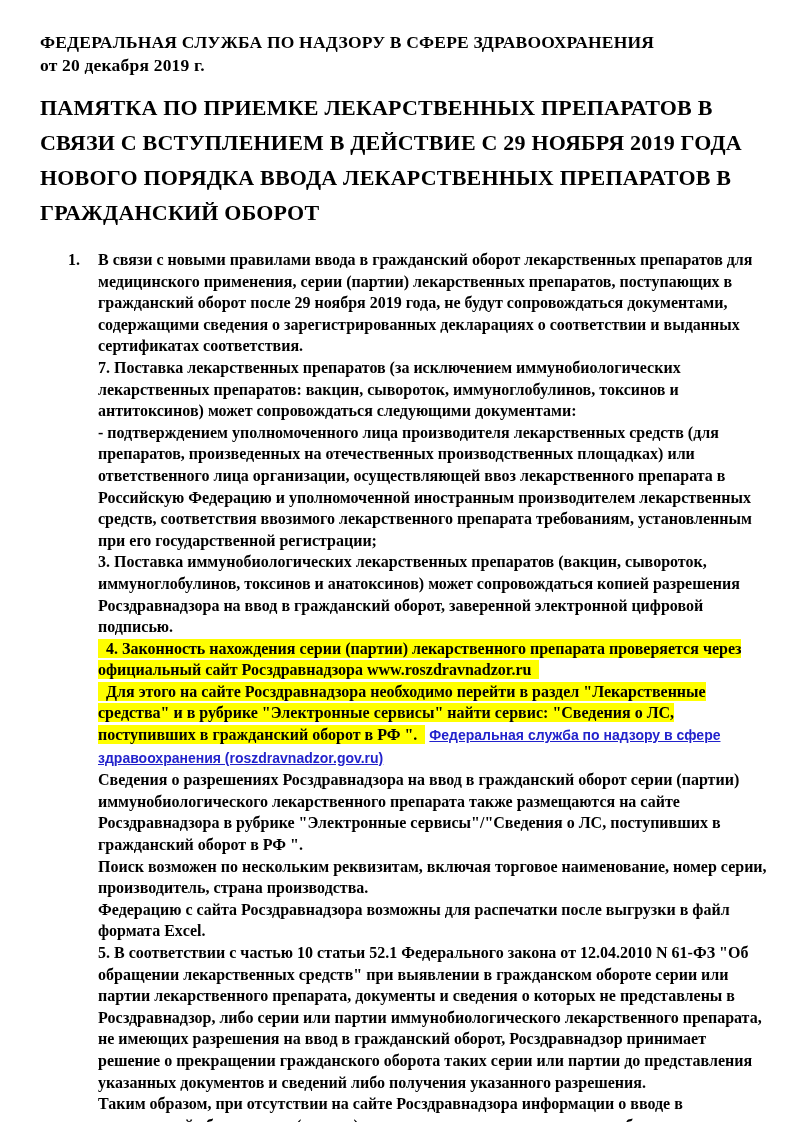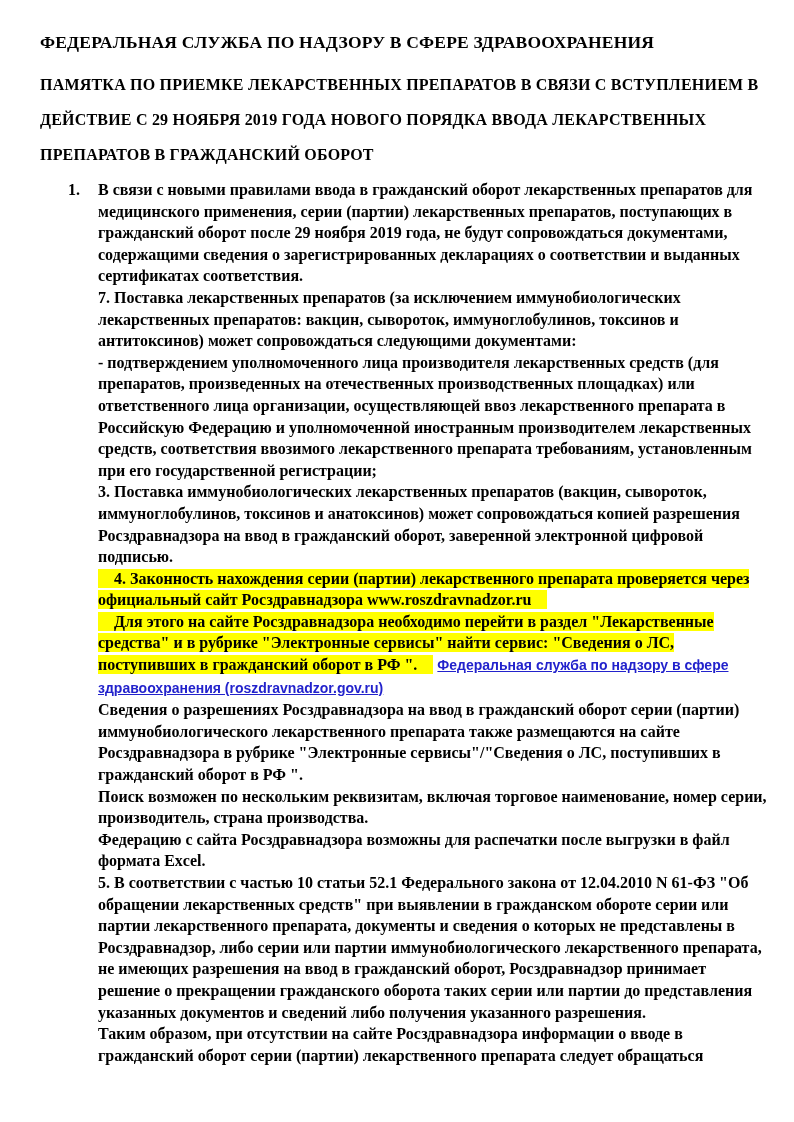--- a/index.html
+++ b/index.html
@@ -29,62 +29,63 @@
   }
   .doc-header {
     margin-bottom: 13px;
   }
   .agency, .doc-date {
     font-size: 17.5px;
     line-height: 23px;
     letter-spacing: 0.2px;
   }
   .doc-title {
-    font-size: 16px;
+    font-size: 22px;
     line-height: 35px;
     font-weight: bold;
     max-width: 722px;
     letter-spacing: 0.2px;
-    margin-bottom: 7px;
+    margin-bottom: 19px;
   }
   .doc-body {
     position: relative;
     font-size: 16px;
     line-height: 21.6px;
     max-width: 730px;
     padding-left: 58px;
   }
   .list-num {
     position: absolute;
     left: 28px;
     top: 0;
   }
   .doc-body p {
     margin: 0;
   }
   mark {
     background: var(--highlight);
     color: inherit;
-    padding: 1px 16px;
+    padding: 1px 8px;
   }
   a.doc-link {
     color: var(--link);
     font-family: "Liberation Sans", "DejaVu Sans", sans-serif;
     font-size: 14px;
     font-weight: bold;
     text-decoration: underline;
   }
 </style>
 </head>
 <body>
 
 <div class="page">
 
   <div class="doc-header">
     <div class="agency">ФЕДЕРАЛЬНАЯ СЛУЖБА ПО НАДЗОРУ В СФЕРЕ ЗДРАВООХРАНЕНИЯ</div>
+    <div class="doc-date">от 20 декабря 2019 г.</div>
   </div>
 
   <h1 class="doc-title">ПАМЯТКА ПО ПРИЕМКЕ ЛЕКАРСТВЕННЫХ ПРЕПАРАТОВ В СВЯЗИ С ВСТУПЛЕНИЕМ В ДЕЙСТВИЕ С 29 НОЯБРЯ 2019 ГОДА НОВОГО ПОРЯДКА ВВОДА ЛЕКАРСТВЕННЫХ ПРЕПАРАТОВ В ГРАЖДАНСКИЙ ОБОРОТ</h1>
 
   <div class="doc-body">
     <span class="list-num">1.</span>
 
     <p>В связи с новыми правилами ввода в гражданский оборот лекарственных препаратов для медицинского применения, серии (партии) лекарственных препаратов, поступающих в гражданский оборот после 29 ноября 2019 года, не будут сопровождаться документами, содержащими сведения о зарегистрированных декларациях о соответствии и выданных сертификатах соответствия.</p>
 
     <p>7. Поставка лекарственных препаратов (за исключением иммунобиологических лекарственных препаратов: вакцин, сывороток, иммуноглобулинов, токсинов и антитоксинов) может сопровождаться следующими документами:</p>

